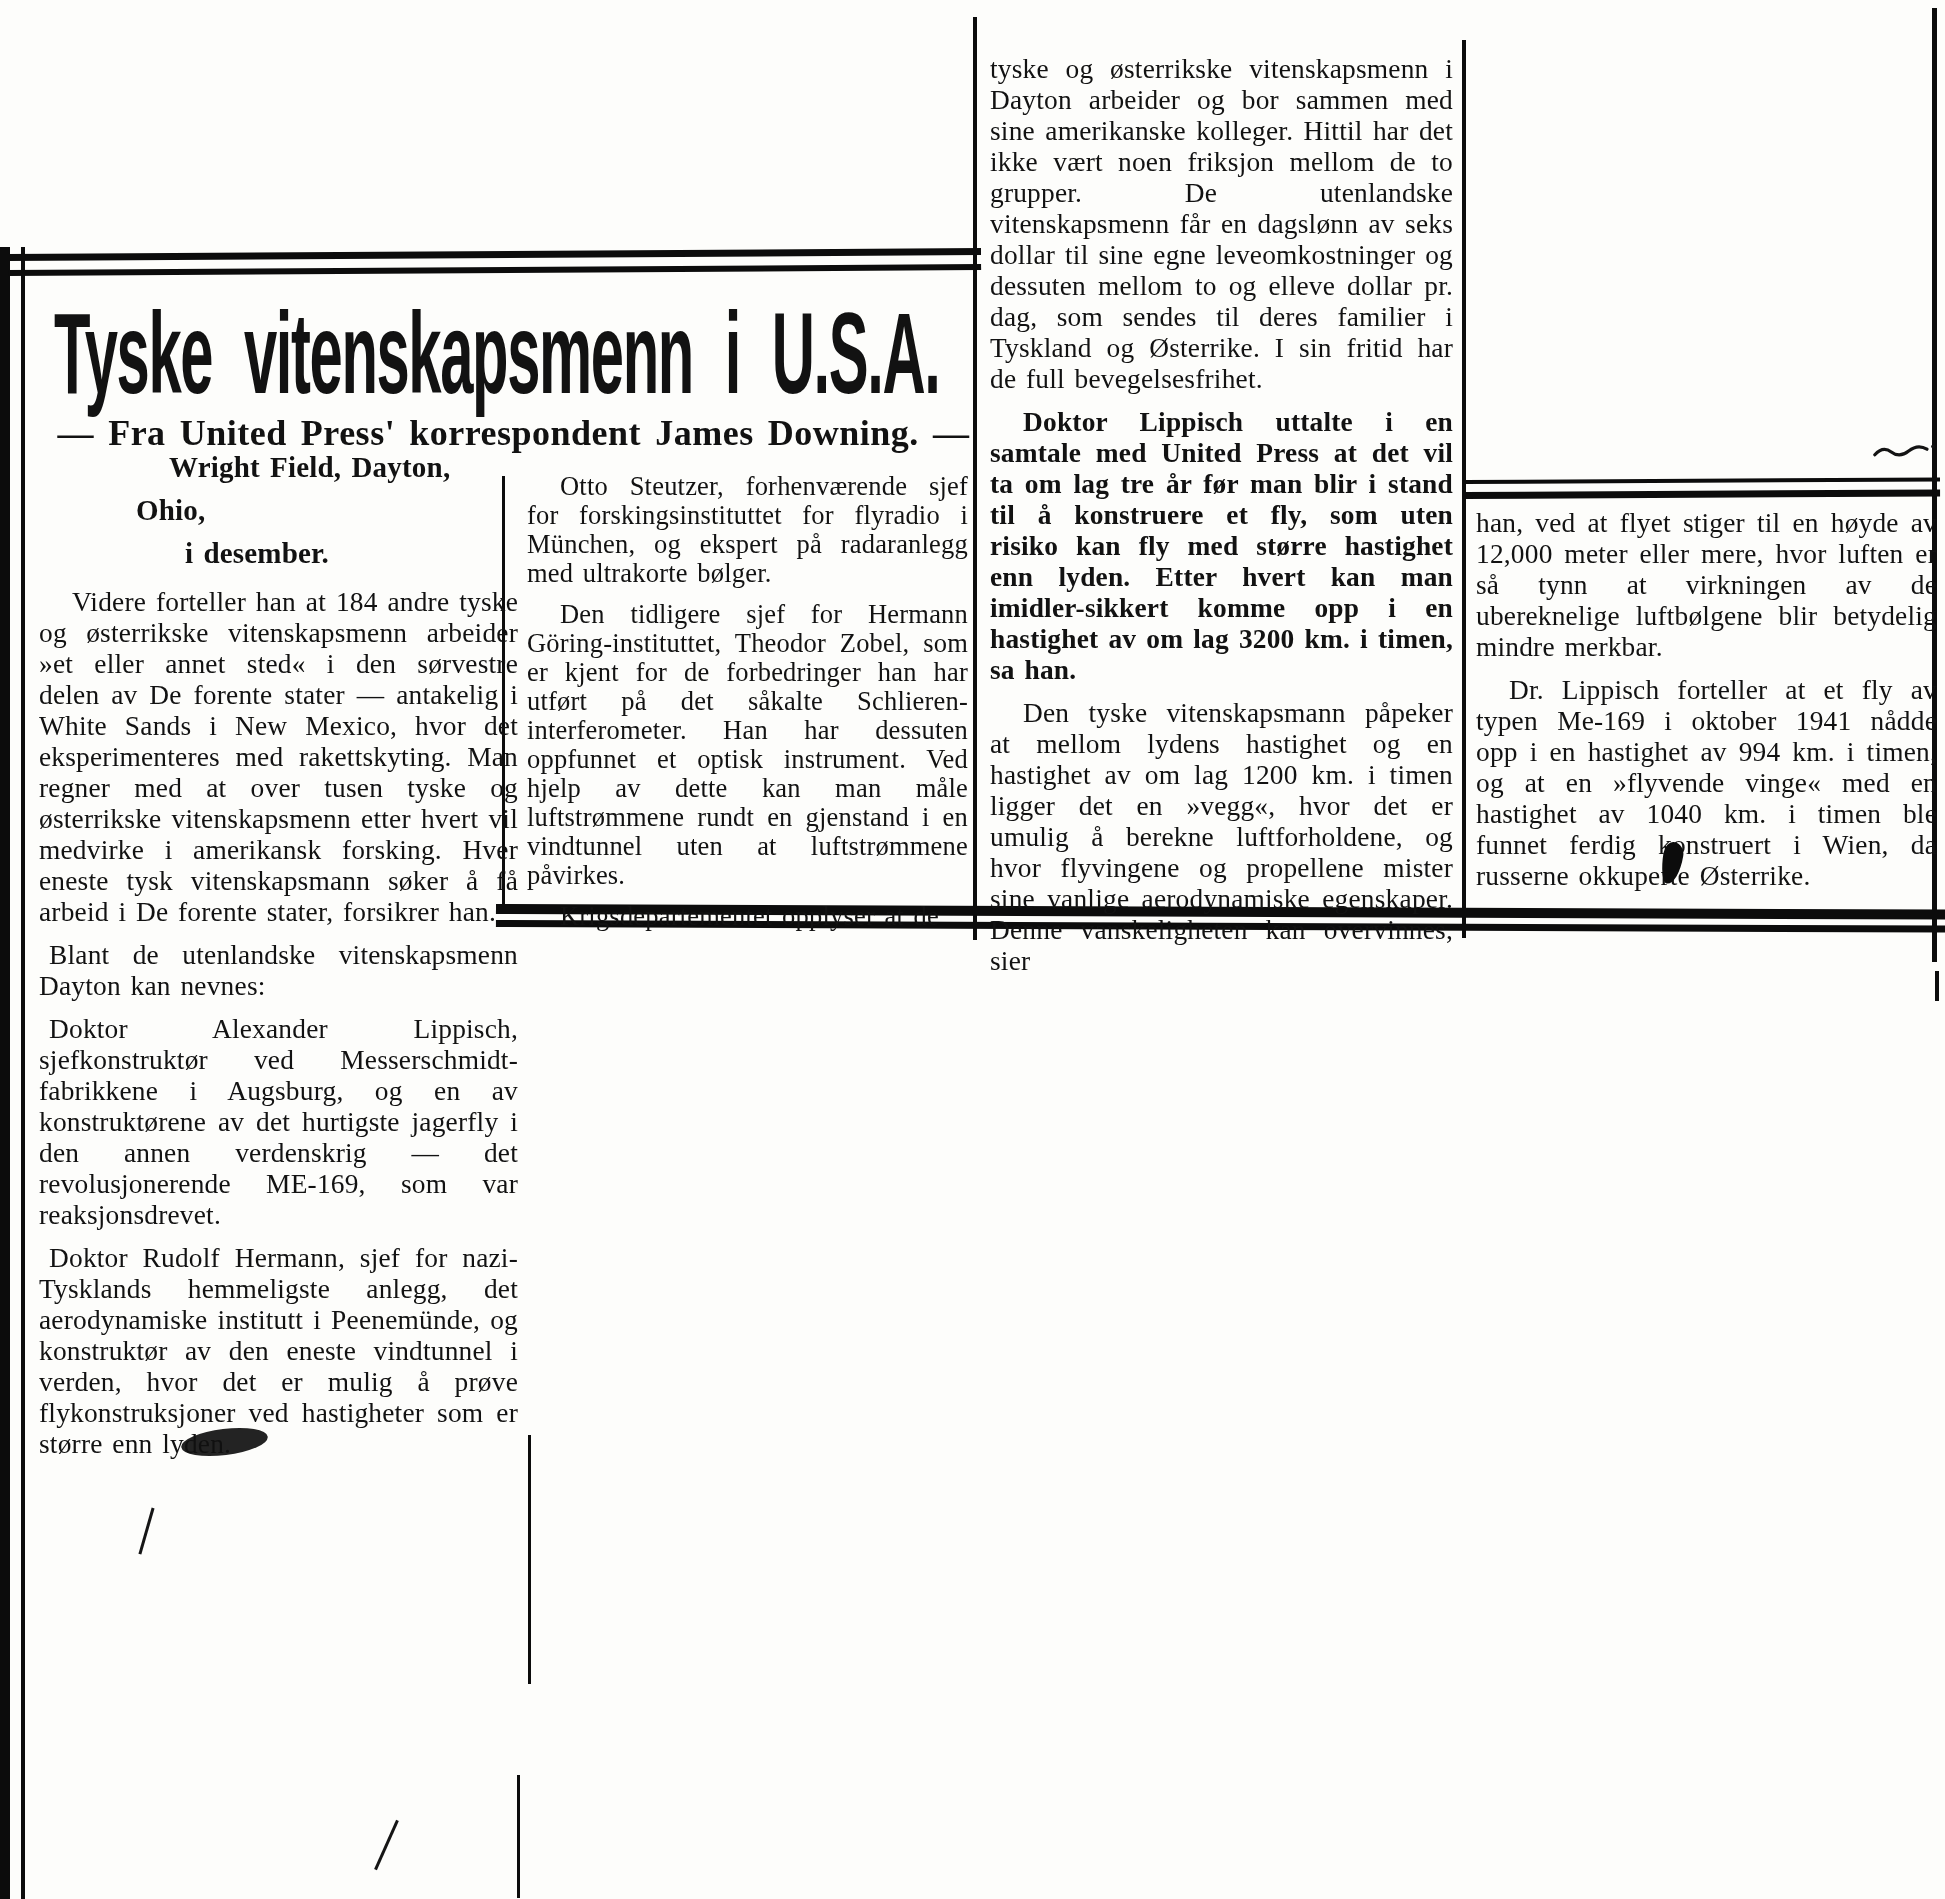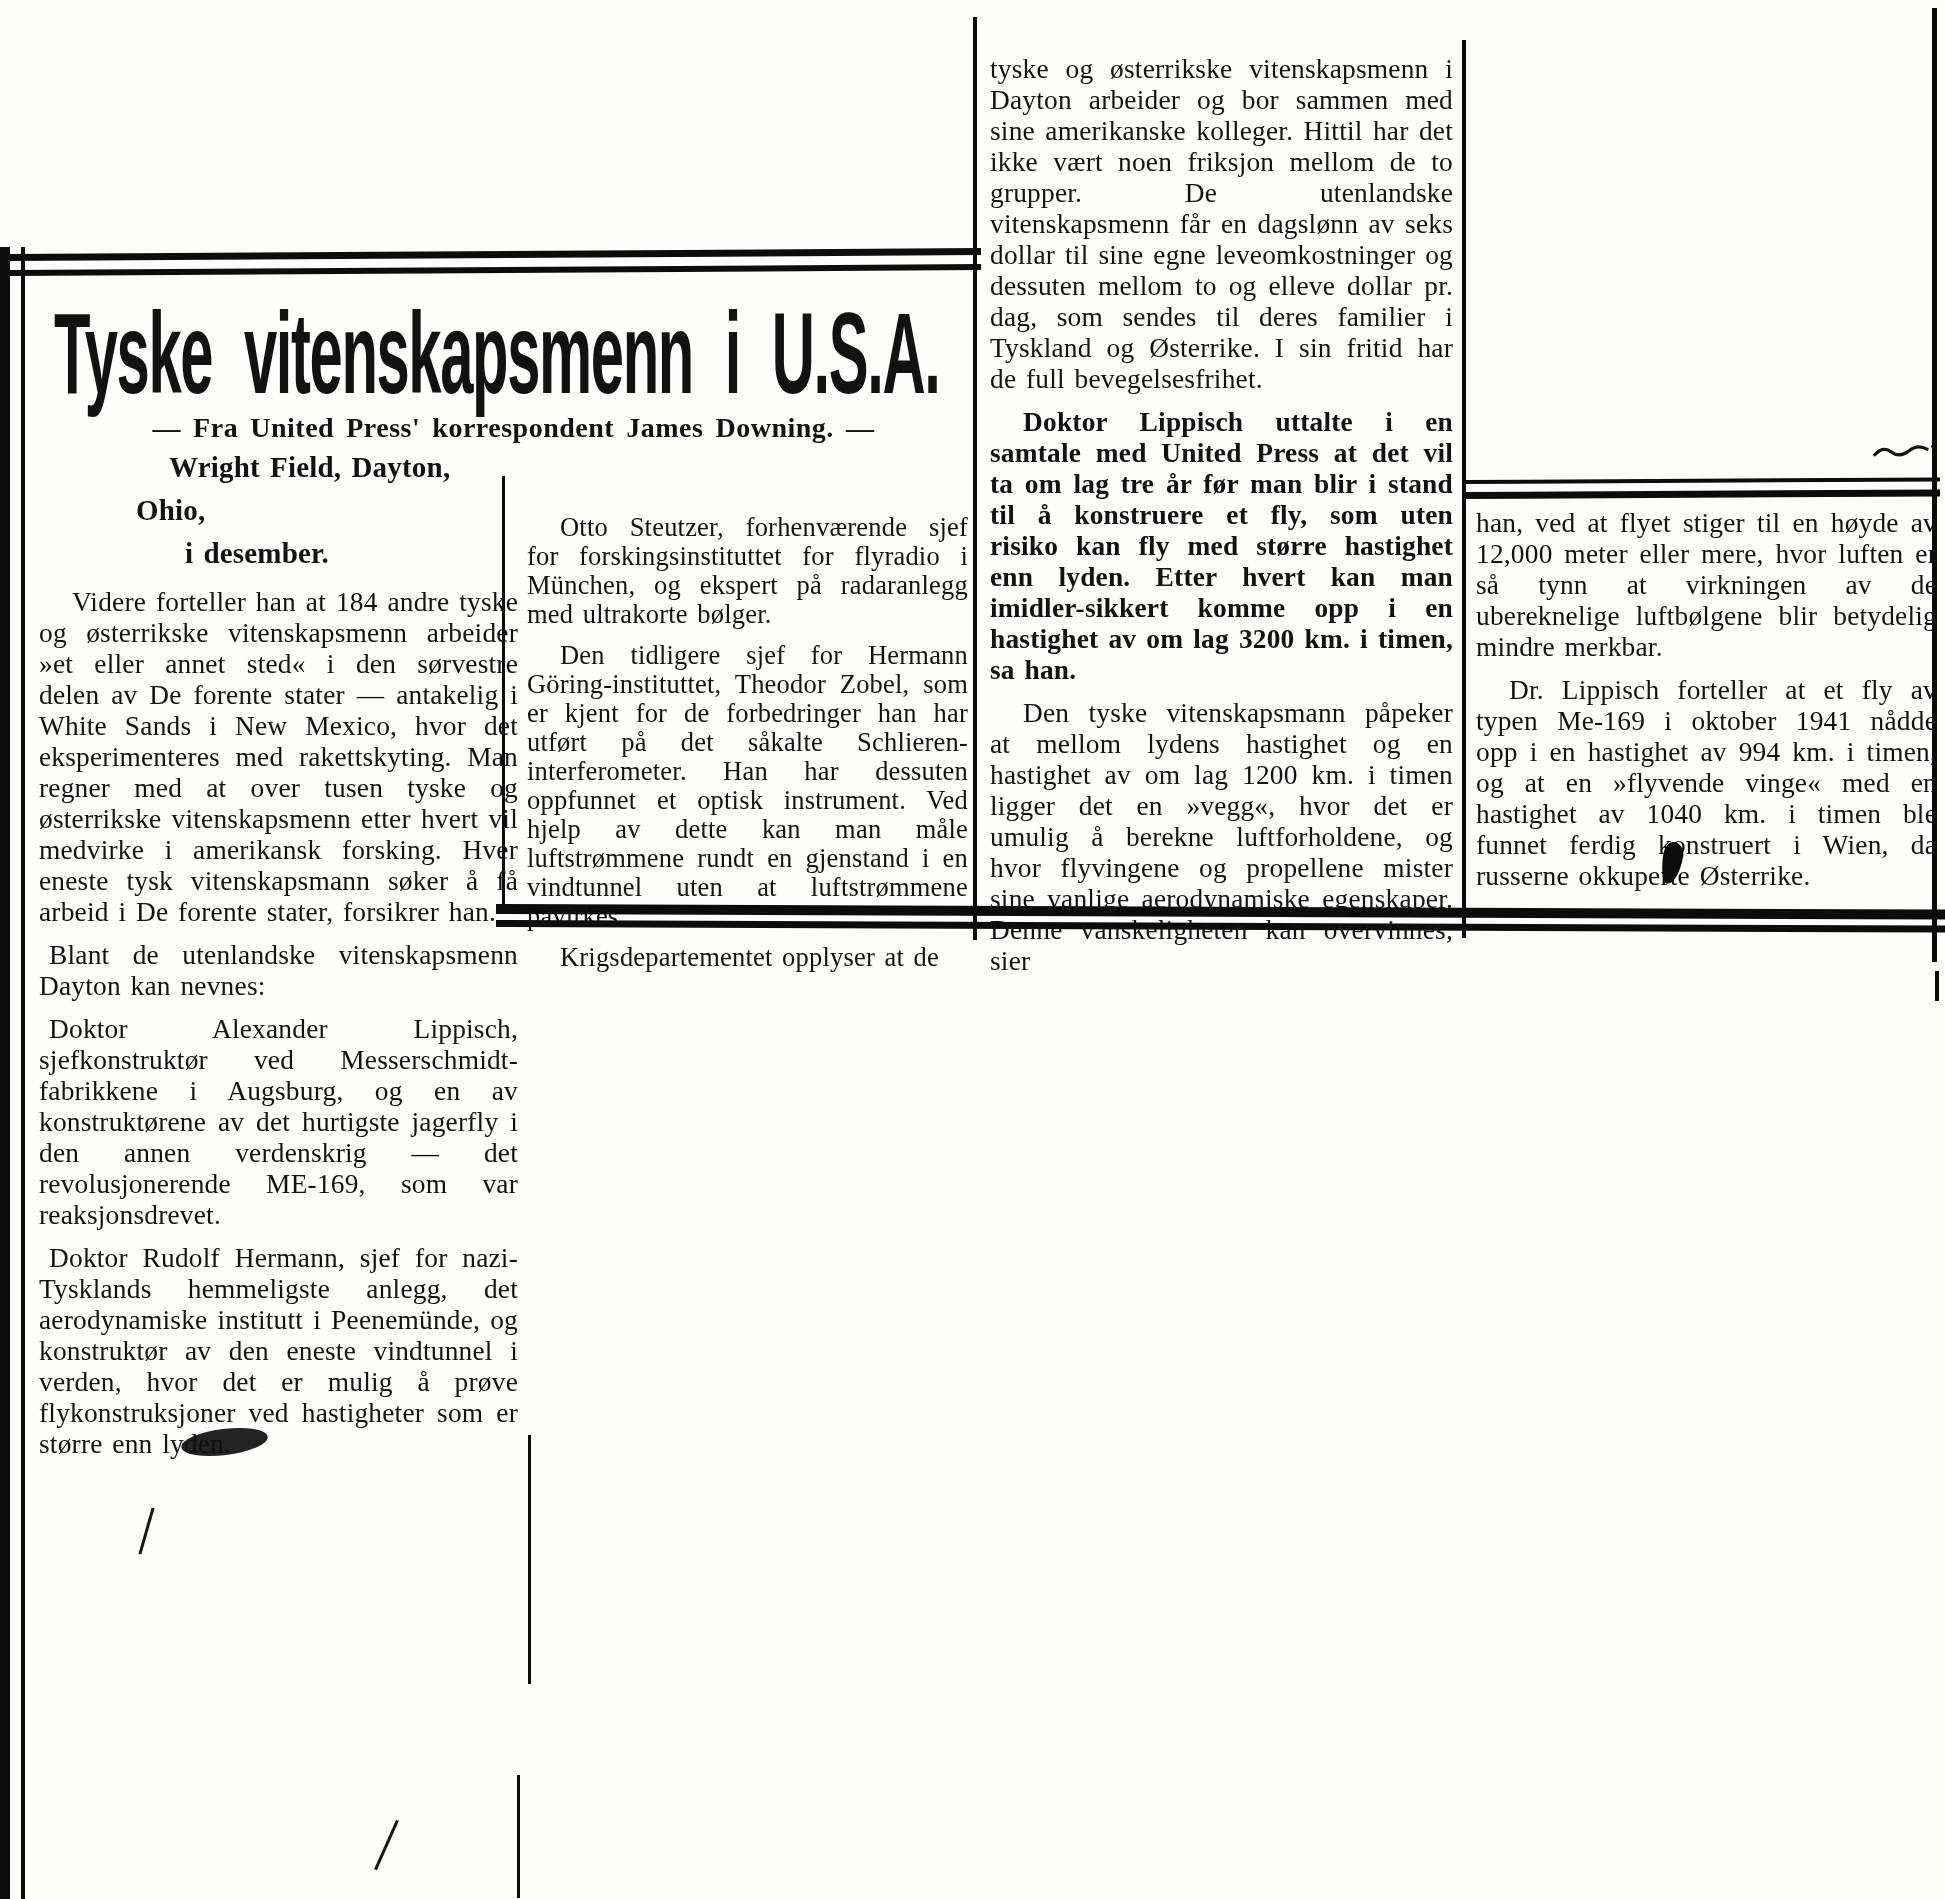--- a/index.html
+++ b/index.html
@@ -15,30 +15,30 @@
   
   .headline{position:absolute; left:38px; top:280px; width:951px; height:137px; line-height:114px; overflow:visible;}
   .headline span{
     display:inline-block; white-space:nowrap;
     font-family:"Liberation Sans","DejaVu Sans",sans-serif;
     font-weight:bold; font-size:115px; letter-spacing:-2.7px; word-spacing:32px;
     transform:scaleX(0.52); transform-origin:0 0;
   }
   .byline{
     position:absolute; left:38px; top:412px; width:951px;
-    text-align:center; font-weight:bold; font-size:28px; letter-spacing:0.5px; word-spacing:4.6px;
+    text-align:center; font-weight:bold; font-size:36px; letter-spacing:0.5px; word-spacing:4.6px;
   }
   
   .col{position:absolute; text-align:justify; font-size:27.4px; line-height:31px; letter-spacing:0.2px; word-spacing:2.7px;}
   .col p{margin:0 0 12px 0; text-indent:33px;}
   .col p.flush{text-indent:0;}
   .col p.tiny-indent{text-indent:10px;}
   .col p.bold{font-weight:bold;}
   .col1{left:39px;  top:446px;  width:479px;}
-  .col2{left:527px;top:472px; width:441px; font-size:26.5px; line-height:29px;margin-top:41px;}
+  .col2{left:527px;top:472px; width:441px; font-size:26.5px; line-height:29px;}
   .col3{left:990px;top:54px;  width:463px;}
   .col4{left:1476px;top:508px; width:461px;}
   .dateline{font-weight:bold; font-size:29px; line-height:43px; margin:0 0 16.5px 0; text-align:left;}
   .dateline .dl1{display:block; padding-left:97px;}
   .dateline .dl2{display:block; padding-left:113px;}
   
   .smudge{position:absolute; background:#101010; border-radius:50%;}
   .stroke{position:absolute; background:#151515;}
   .blot{position:absolute; background:#0c0c0c; border-radius:45% 55% 60% 40% / 30% 30% 72% 72%;}
   .squiggle{position:absolute;}

